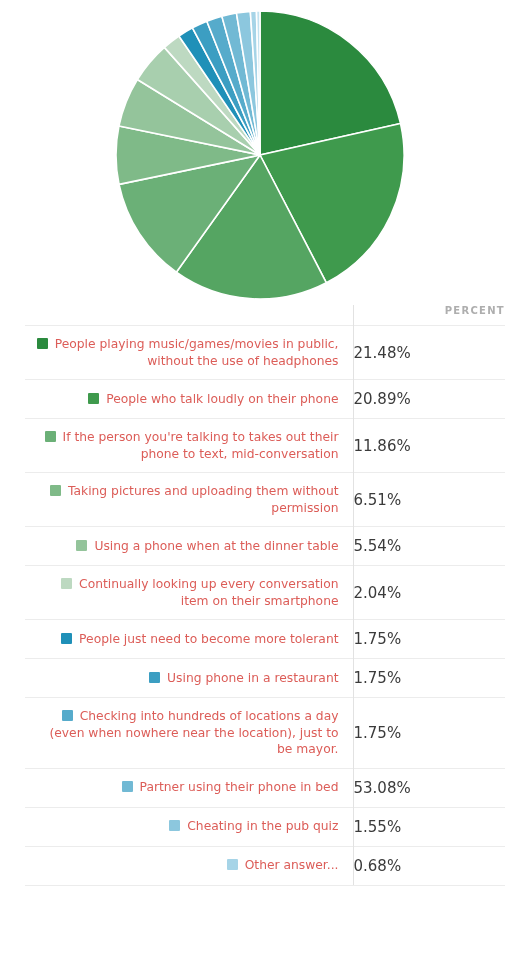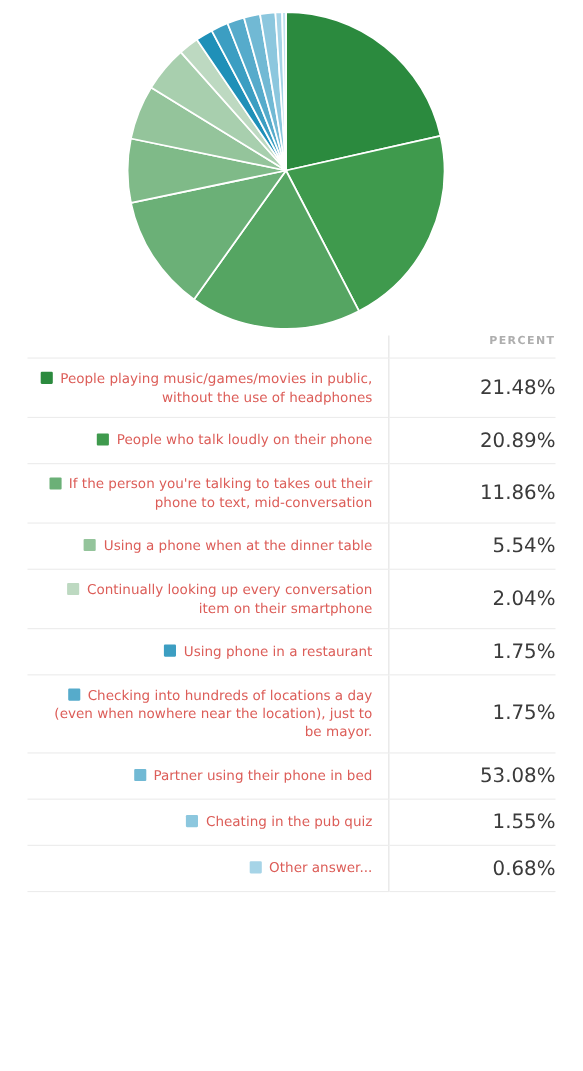--- a/index.html
+++ b/index.html
@@ -69,23 +69,23 @@
     padding: 10px 14px 10px 6px;
     font-size: 12.3px;
     line-height: 16.5px;
     color: #d9534f;
     color: #dc5d58;
     text-align: right;
     margin-left: 28px;
   }
   td.pct-cell {
     padding: 10px 0 10px 0;
-    font-size: 18px;
+    font-size: 15px;
     color: #3b3b3b;
-    text-align: right;
+    text-align: left;
     white-space: nowrap;
     border-left: 1px solid #e2e2e2;
   }
   thead th.h-pct {
     border-left: 1px solid #e2e2e2;
     padding-left: 0;
   }
 
   .swatch {
     display: inline-block;
@@ -138,26 +138,34 @@
         </tr>
         <tr>
           <td class="label-cell"><span class="swatch" style="background: rgb(63, 154, 77);"></span><span>People who talk loudly on their phone</span></td>
           <td class="pct-cell">20.89%</td>
         </tr>
         <tr>
           <td class="label-cell"><span class="swatch" style="background: rgb(107, 176, 119);"></span><span>If the person you're talking to takes out their phone to text, mid-conversation</span></td>
           <td class="pct-cell">11.86%</td>
         </tr>
         <tr>
+          <td class="label-cell"><span class="swatch" style="background: rgb(127, 186, 136);"></span><span>Taking pictures and uploading them without permission</span></td>
+          <td class="pct-cell">6.51%</td>
+        </tr>
+        <tr>
           <td class="label-cell"><span class="swatch" style="background: rgb(148, 196, 155);"></span><span>Using a phone when at the dinner table</span></td>
           <td class="pct-cell">5.54%</td>
         </tr>
         <tr>
           <td class="label-cell"><span class="swatch" style="background: rgb(189, 217, 193);"></span><span>Continually looking up every conversation item on their smartphone</span></td>
           <td class="pct-cell">2.04%</td>
+        </tr>
+        <tr>
+          <td class="label-cell"><span class="swatch" style="background: rgb(31, 144, 184);"></span><span>People just need to become more tolerant</span></td>
+          <td class="pct-cell">1.75%</td>
         </tr>
         <tr>
           <td class="label-cell"><span class="swatch" style="background: rgb(60, 158, 194);"></span><span>Using phone in a restaurant</span></td>
           <td class="pct-cell">1.75%</td>
         </tr>
         <tr>
           <td class="label-cell"><span class="swatch" style="background: rgb(86, 171, 203);"></span><span>Checking into hundreds of locations a day (even when nowhere near the location), just to be mayor.</span></td>
           <td class="pct-cell">1.75%</td>
         </tr>
         <tr>

